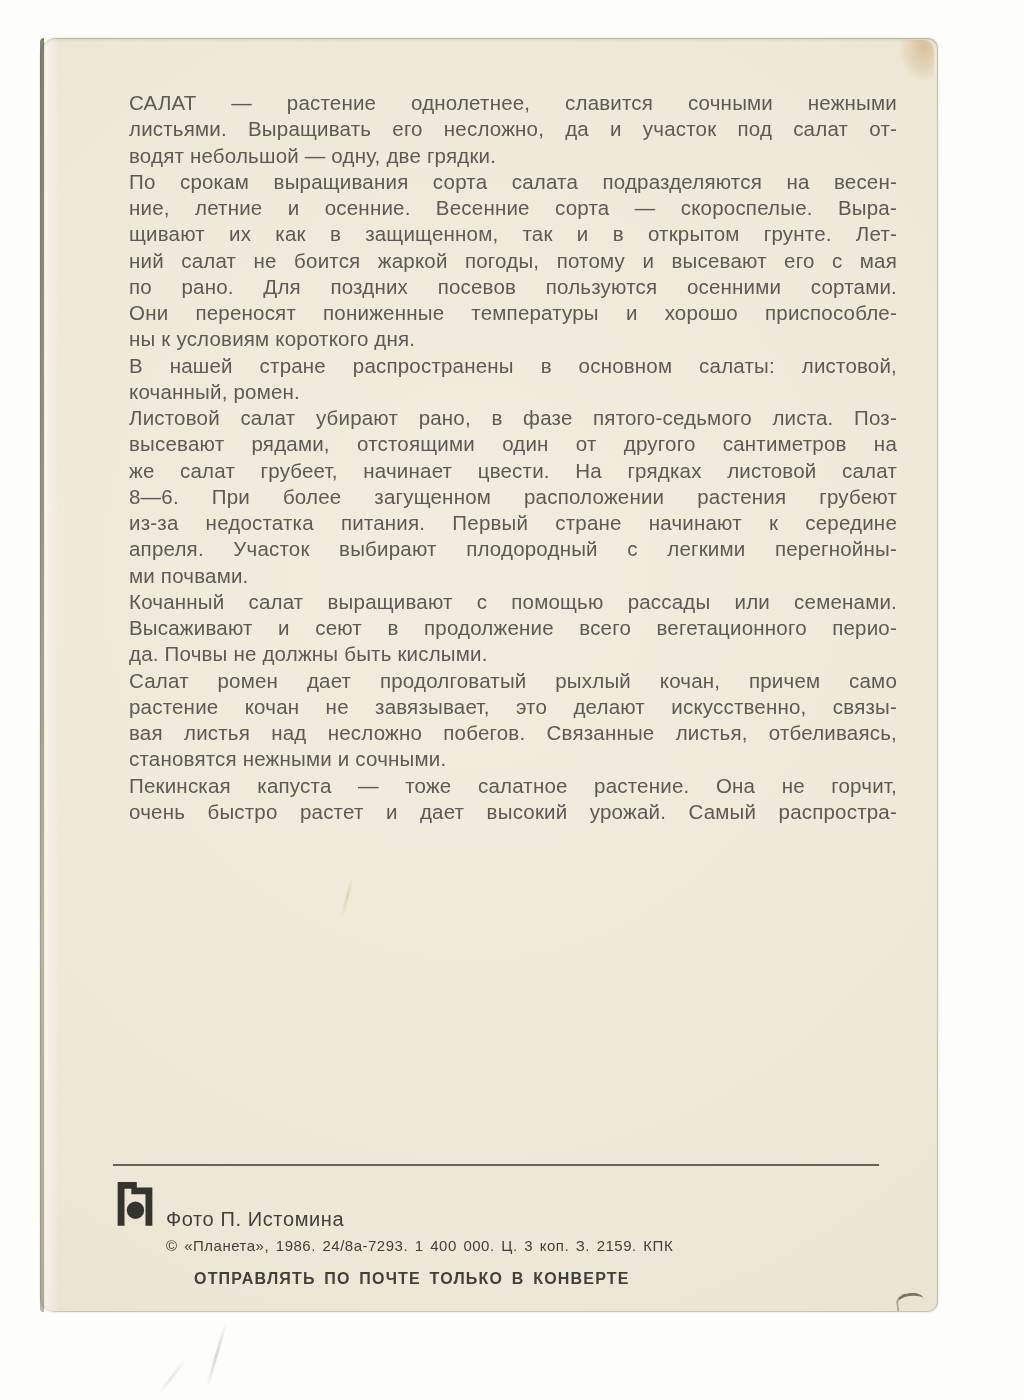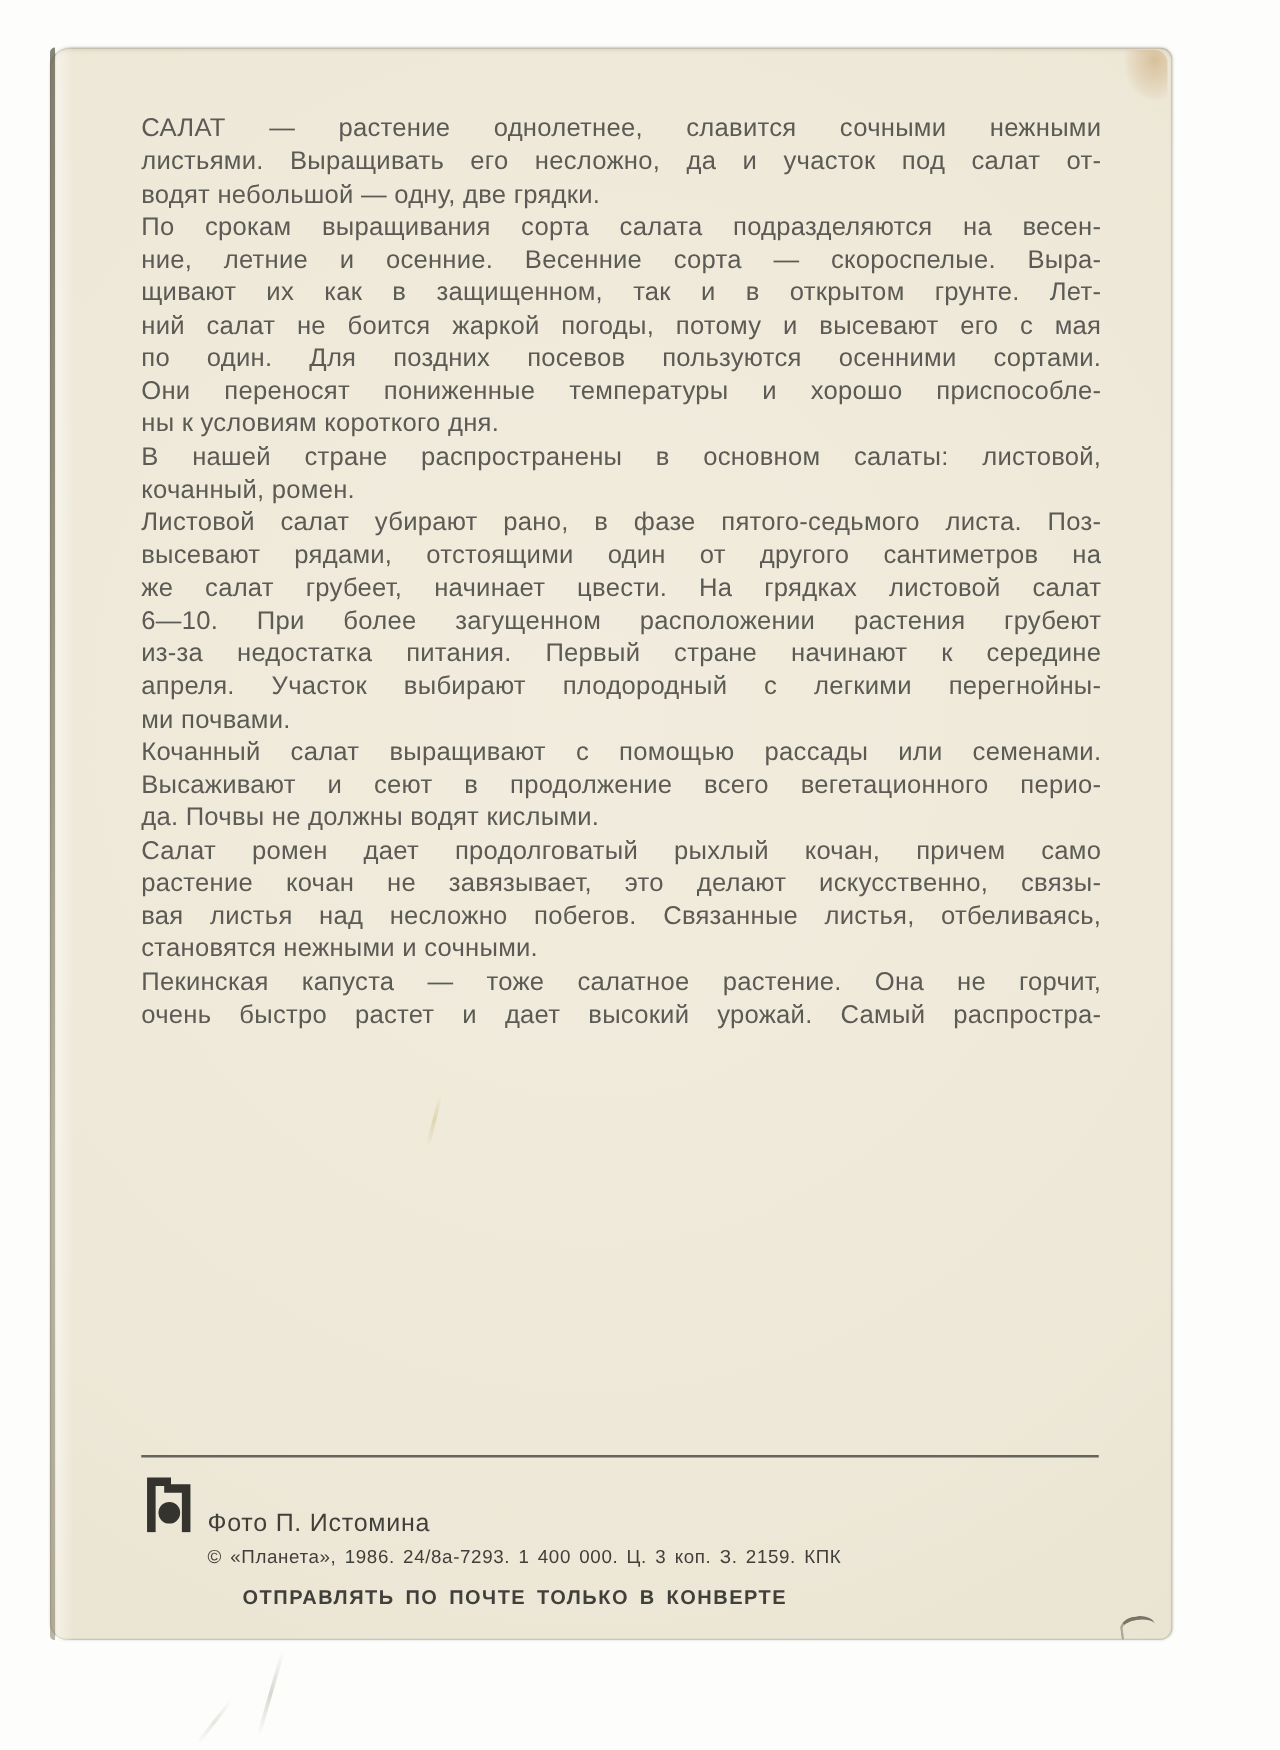--- a/index.html
+++ b/index.html
@@ -88,21 +88,21 @@
     position: absolute;
     background: linear-gradient(180deg, rgba(190,188,180,0), rgba(185,183,174,0.55), rgba(190,188,180,0));
     width: 3px;
   }
   .page-crease-1 { left: 215px; top: 1320px; height: 70px; transform: rotate(16deg); }
   .page-crease-2 { left: 170px; top: 1355px; height: 45px; transform: rotate(38deg); opacity: 0.6; }
 
   
   .body-text {
     position: absolute;
-    left: 73px;
+    left: 89px;
     top: 52px;
     width: 768px;
     color: var(--text, #5b5a54);
     font-size: 20.5px;
     line-height: 26.25px;
     letter-spacing: 0.2px;
   }
   .para { margin: 0; }
   .line {
     text-align: justify;
@@ -175,41 +175,41 @@
         <div class="para">
           <div class="line">САЛАТ — растение однолетнее, славится сочными нежными</div>
           <div class="line">листьями. Выращивать его несложно, да и участок под салат от-</div>
           <div class="line last">водят небольшой — одну, две грядки.</div>
         </div>
         <div class="para">
           <div class="line">По срокам выращивания сорта салата подразделяются на весен-</div>
           <div class="line">ние, летние и осенние. Весенние сорта — скороспелые. Выра-</div>
           <div class="line">щивают их как в защищенном, так и в открытом грунте. Лет-</div>
           <div class="line">ний салат не боится жаркой погоды, потому и высевают его с мая</div>
-          <div class="line">по один. Для поздних посевов пользуются осенними сортами.</div>
+          <div class="line">по рано. Для поздних посевов пользуются осенними сортами.</div>
           <div class="line">Они переносят пониженные температуры и хорошо приспособле-</div>
           <div class="line last">ны к условиям короткого дня.</div>
         </div>
         <div class="para">
           <div class="line">В нашей стране распространены в основном салаты: листовой,</div>
           <div class="line last">кочанный, ромен.</div>
         </div>
         <div class="para">
           <div class="line">Листовой салат убирают рано, в фазе пятого-седьмого листа. Поз-</div>
           <div class="line">высевают рядами, отстоящими один от другого сантиметров на</div>
           <div class="line">же салат грубеет, начинает цвести. На грядках листовой салат</div>
-          <div class="line">6—10. При более загущенном расположении растения грубеют</div>
+          <div class="line">8—6. При более загущенном расположении растения грубеют</div>
           <div class="line">из-за недостатка питания. Первый стране начинают к середине</div>
           <div class="line">апреля. Участок выбирают плодородный с легкими перегнойны-</div>
           <div class="line last">ми почвами.</div>
         </div>
         <div class="para">
           <div class="line">Кочанный салат выращивают с помощью рассады или семенами.</div>
           <div class="line">Высаживают и сеют в продолжение всего вегетационного перио-</div>
-          <div class="line last">да. Почвы не должны водят кислыми.</div>
+          <div class="line last">да. Почвы не должны быть кислыми.</div>
         </div>
         <div class="para">
           <div class="line">Салат ромен дает продолговатый рыхлый кочан, причем само</div>
           <div class="line">растение кочан не завязывает, это делают искусственно, связы-</div>
           <div class="line">вая листья над несложно побегов. Связанные листья, отбеливаясь,</div>
           <div class="line last">становятся нежными и сочными.</div>
         </div>
         <div class="para">
           <div class="line">Пекинская капуста — тоже салатное растение. Она не горчит,</div>
           <div class="line">очень быстро растет и дает высокий урожай. Самый распростра-</div>

